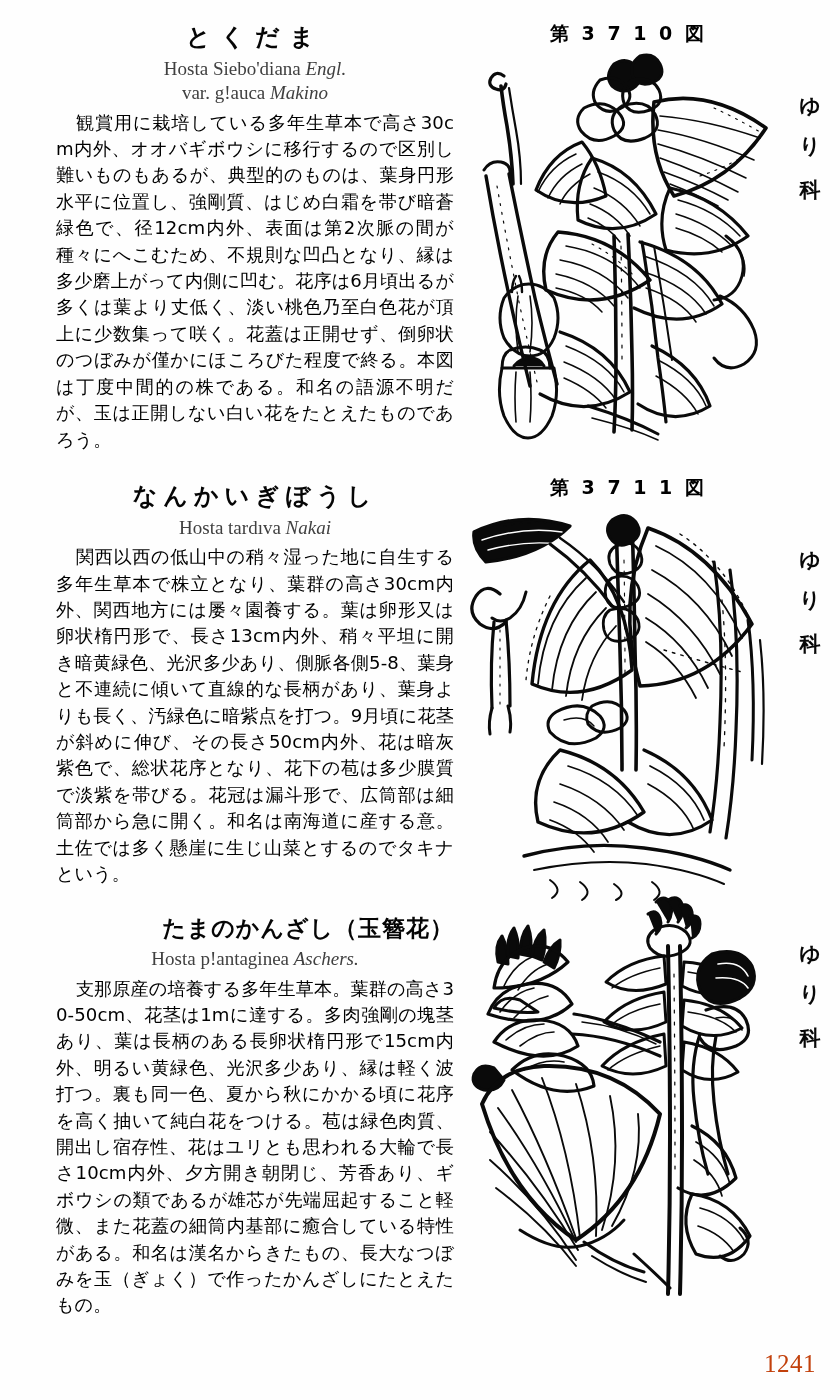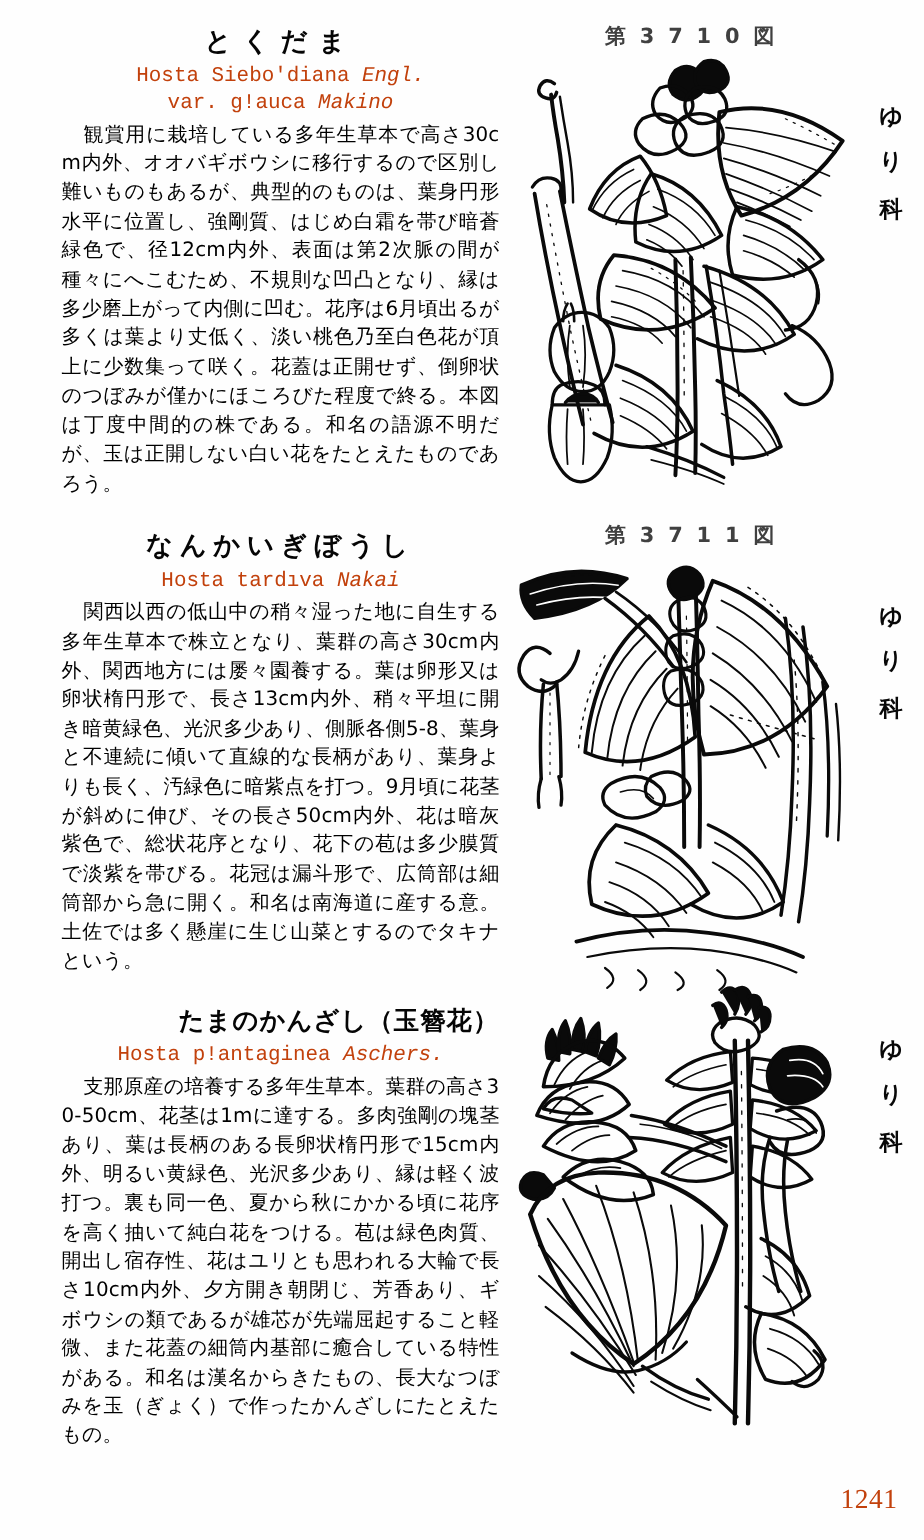--- a/index.html
+++ b/index.html
@@ -42,25 +42,25 @@
     letter-spacing: 6px;
     line-height: 1.25;
     margin: 0 0 5px 0;
     color: #050505;
   }
   .jp-name.tight { letter-spacing: 1px; font-size: 23px; text-align: right; }
   .jp-name.loose { letter-spacing: 10px; }
 
   .sci-name {
     text-align: center;
-    font-family: Liberation Mono, monospace;
+    font-family: Liberation Serif, serif;
     font-size: 19px;
     line-height: 1.28;
     margin: 0 0 4px 0;
-    color: #c2410c;
+    color: #404040;
   }
   .sci-name .auth {
     font-style: italic;
   }
   .sci-name .line2 { display: block; }
 
   .body-text {
     font-family: "DejaVu Sans", "Liberation Sans", sans-serif;
     font-size: 18.1px;
     line-height: 26.4px;
@@ -91,21 +91,21 @@
   }
   .fig-1 { top: 20px;  height: 440px; }
   .fig-2 { top: 474px; height: 440px; }
   .fig-3 { top: 894px; height: 440px; }
 
   .fig-caption {
     font-family: "DejaVu Sans", "Liberation Sans", sans-serif;
     font-weight: 700;
     font-size: 19px;
     letter-spacing: 3px;
-    color: #404040;
+    color: #000000;
     text-align: left;
     padding-left: 88px;
     height: 26px;
     line-height: 26px;
   }
 
   .fig-body {
     position: relative;
     width: 378px;
     height: 404px;

